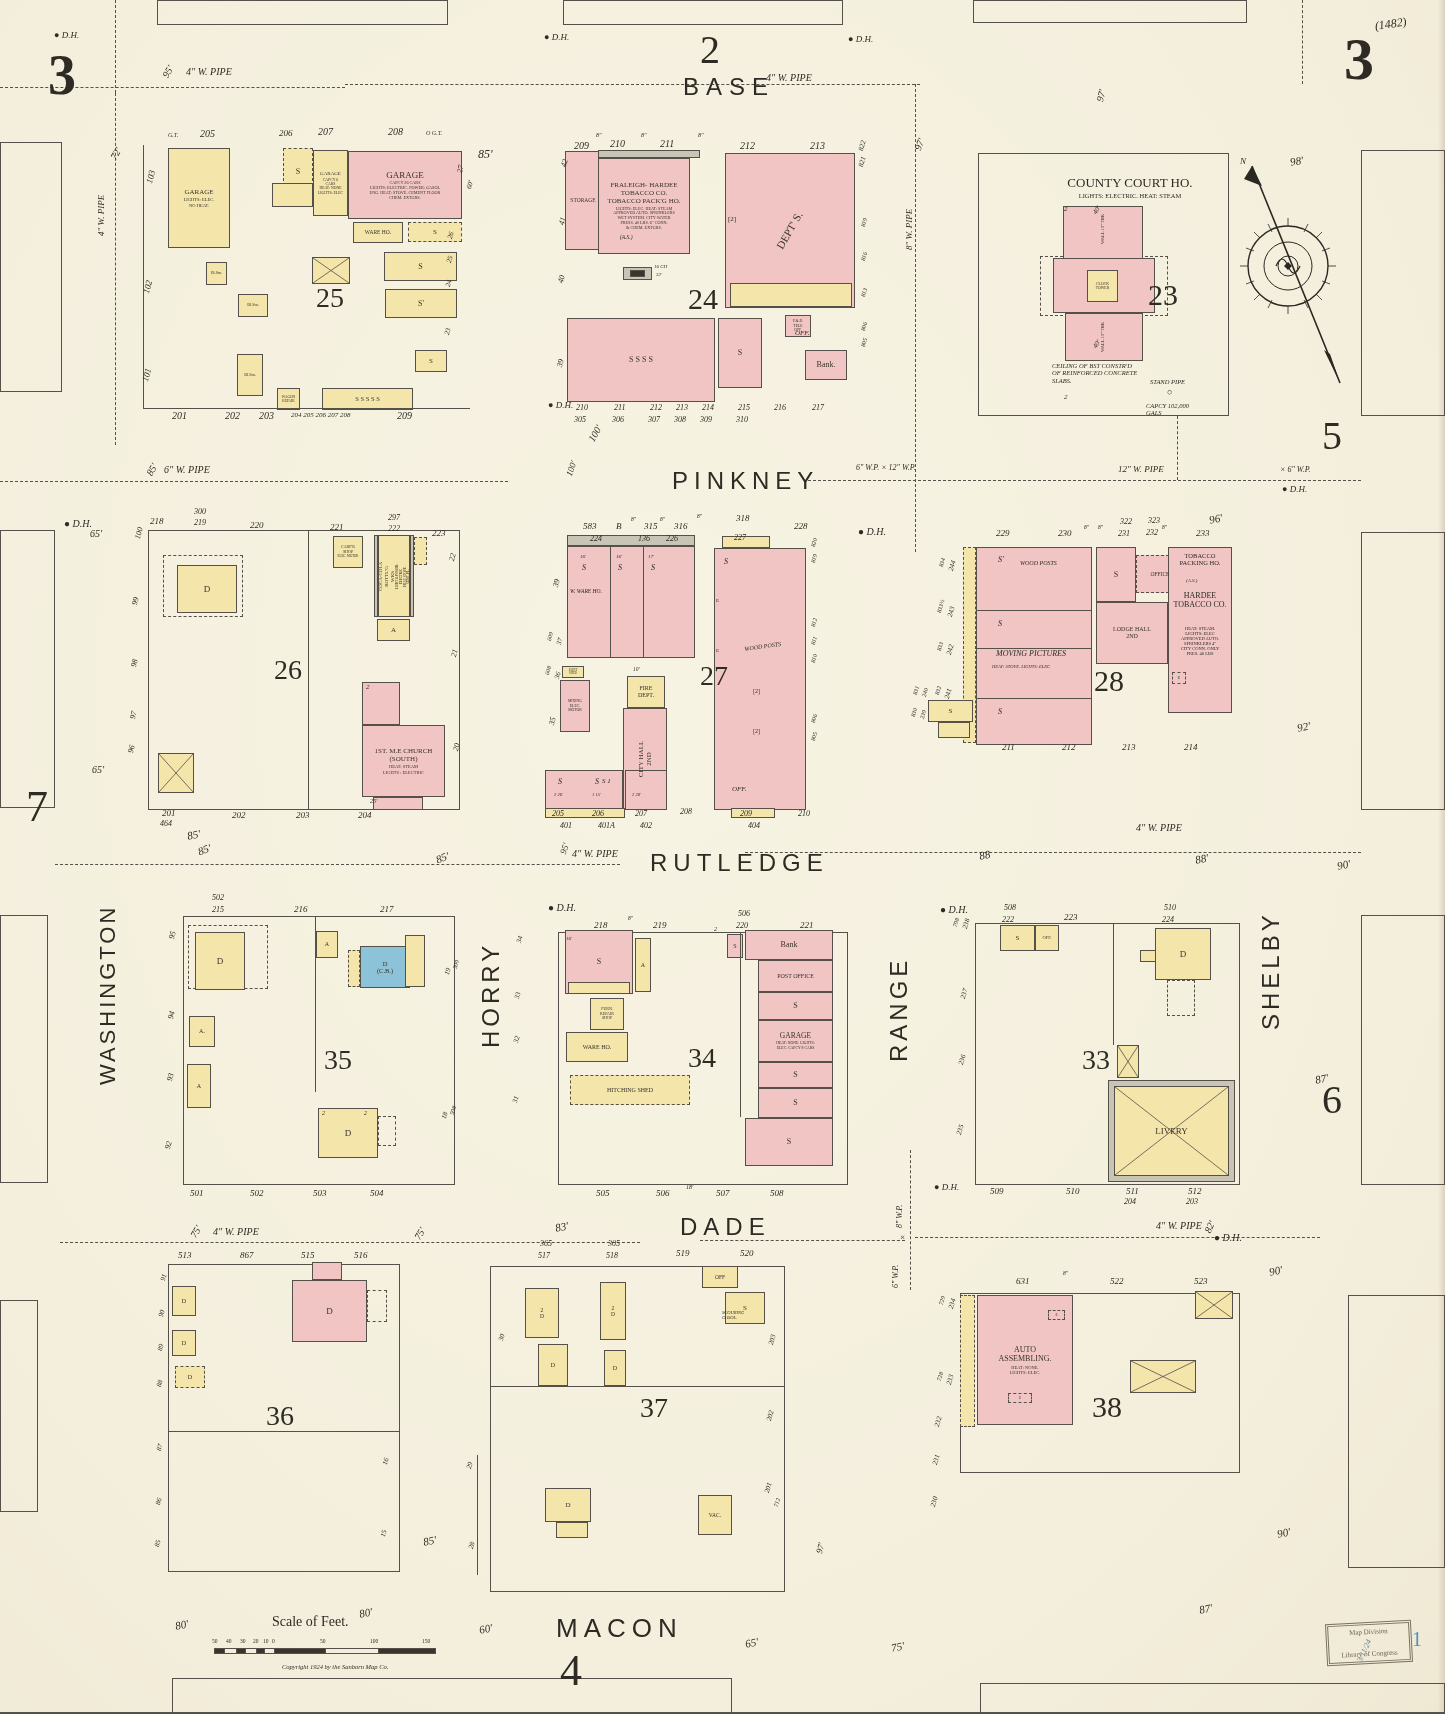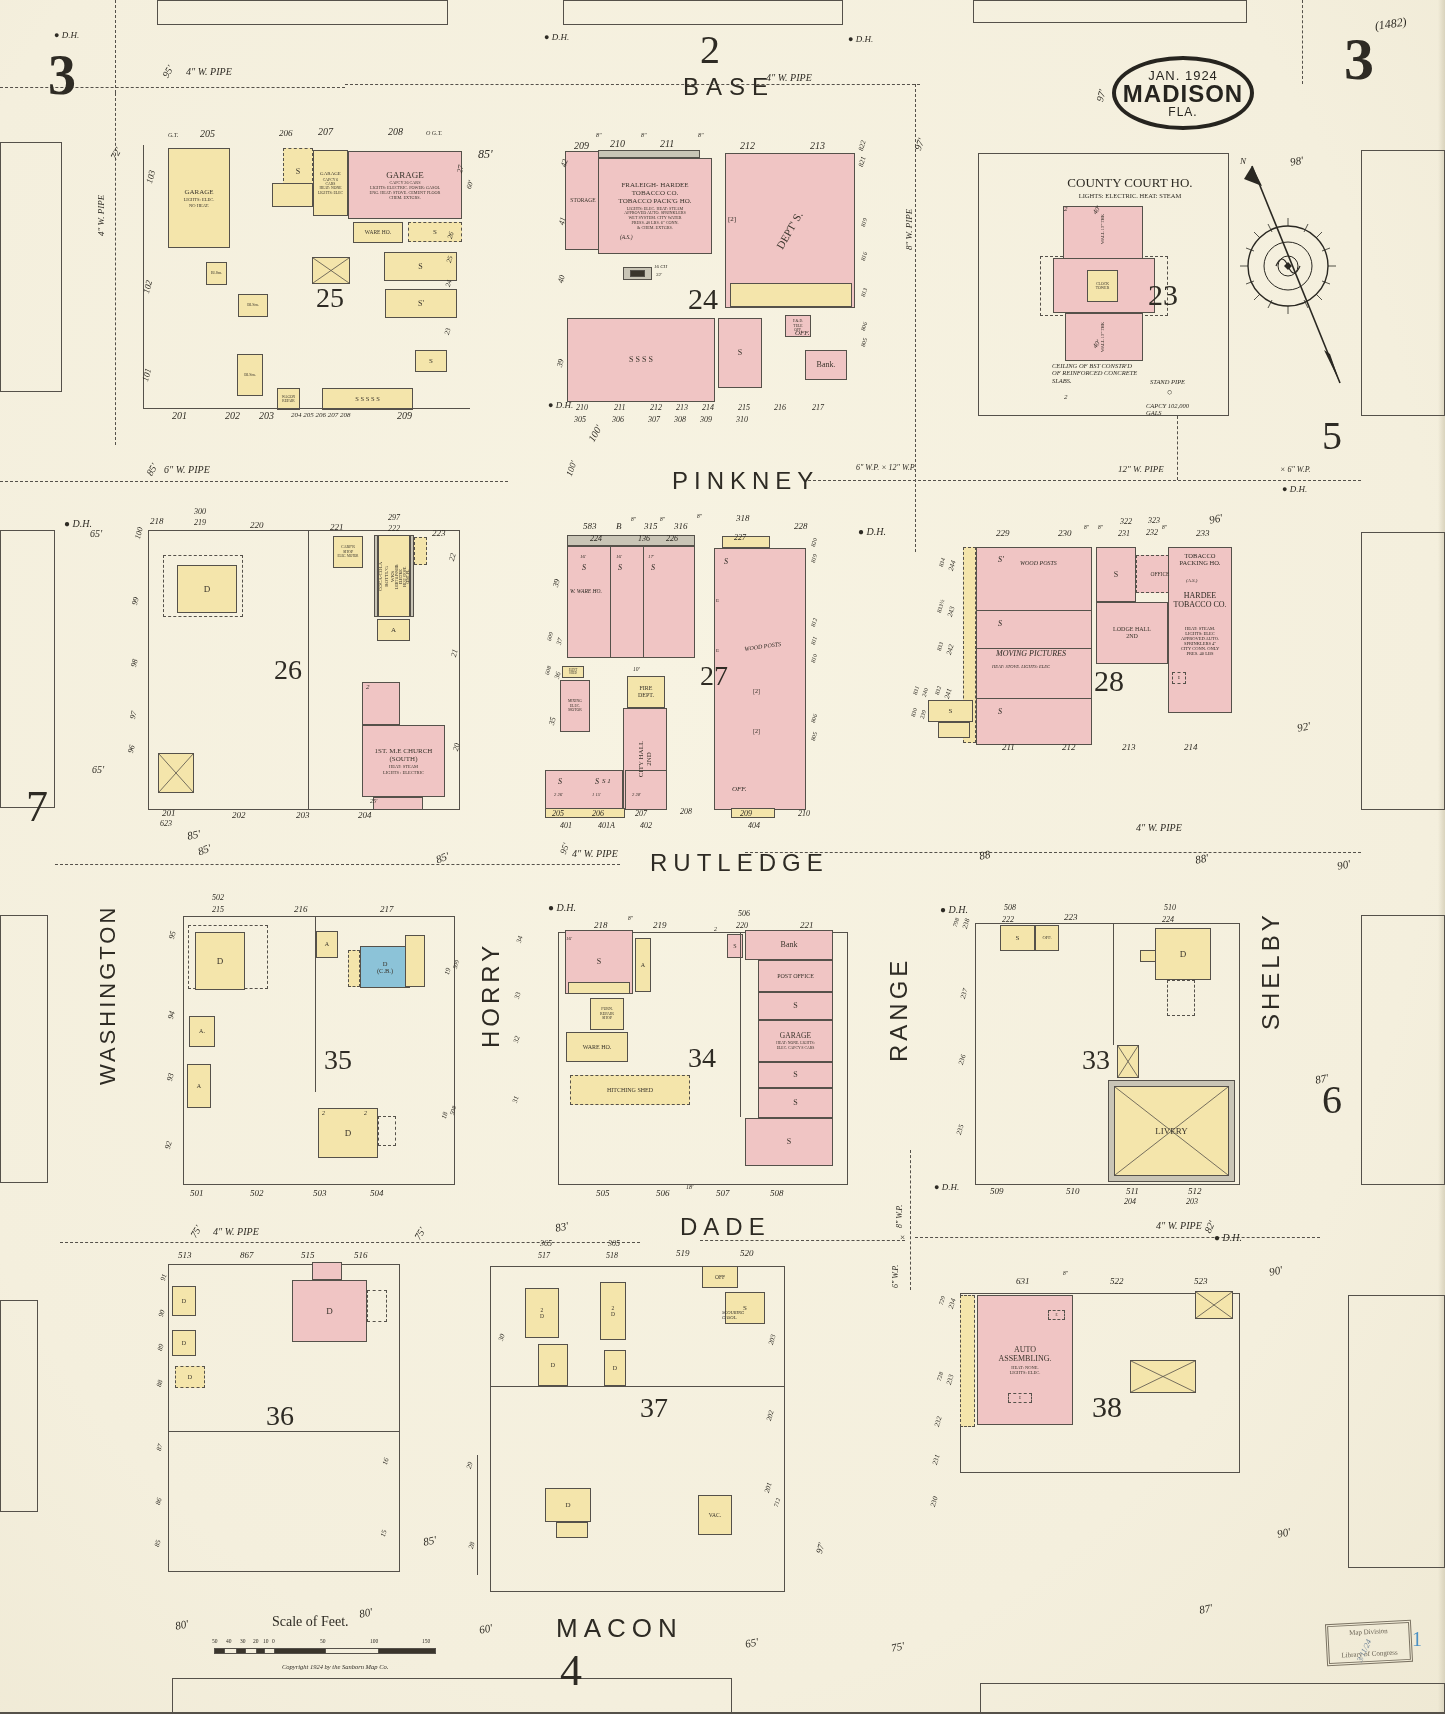--- a/index.html
+++ b/index.html
@@ -27,25 +27,20 @@
   #stamp{position:absolute;left:1326px;top:1622px;width:86px;height:42px;border:3px double #7a7262;
          transform:rotate(-3deg);display:flex;flex-direction:column;align-items:center;justify-content:space-between;
          padding:3px 2px;box-sizing:border-box;color:#6a6355;}
   #stamp div{font-size:7px;white-space:nowrap;}
   #edge{position:absolute;right:0;top:0;width:7px;height:100%;background:linear-gradient(to left,#d9d3bd,rgba(217,211,189,0));}
 </style>
 </head>
 <body>
 
 <div id="map">
-  <div id="oval">
-    <span class="d1">JAN. 1924</span>
-    <span class="d2">MADISON</span>
-    <span class="d3">FLA.</span>
-  </div>
 
   <svg id="compass" width="110" height="232" viewBox="0 0 110 232">
     <g stroke="#2a2822" fill="none" stroke-width="1">
       <circle cx="50" cy="108" r="40" stroke-width="1.4"></circle>
       <circle cx="50" cy="108" r="24"></circle>
       <circle cx="50" cy="108" r="10"></circle>
       <g stroke-width="0.8">
         <line x1="50" y1="60" x2="50" y2="68"></line>
           <line x1="50" y1="148" x2="50" y2="156"></line>
         <line x1="2" y1="108" x2="10" y2="108"></line>
@@ -157,21 +152,21 @@
       <div class="bl"><div style="font-size: 3.6px;">WAGON
 REPAIR</div></div>
     </div>
     <div class="r" style="left: 322px; top: 388px; width: 91px; height: 22px; background: rgb(244, 229, 171);">
       <div class="bl"><div style="font-size: 6.5px;">S     S     S     S     S</div></div>
     </div>
     <div class="r" style="left: 565px; top: 151px; width: 36px; height: 99px; background: rgb(240, 197, 196);">
       <div class="bl"><div style="font-size: 5.5px;">STORAGE</div></div>
     </div>
     <div class="r" style="left: 598px; top: 150px; width: 102px; height: 8px; background: rgb(201, 197, 182);"></div>
-    <div class="r" style="left: 598px; top: 158px; width: 114px; height: 96px; background: rgb(240, 197, 196);">
+    <div class="r" style="left: 598px; top: 158px; width: 92px; height: 96px; background: rgb(240, 197, 196);">
       <div class="bl"><div style="font-size: 7px;">FRALEIGH- HARDEE
 TOBACCO CO.
 TOBACCO PACK'G HO.</div><div class="sub" style="font-size: 4.2px;">LIGHTS: ELEC. HEAT: STEAM
 APPROVED AUTO. SPRINKLERS
 WET SYSTEM. CITY WATER
 PRESS. 40 LBS. 6" CONN.
 &amp; CHEM. EXTGRS.</div></div>
     </div>
     <div class="r" style="left: 623px; top: 267px; width: 29px; height: 13px; background: rgb(201, 197, 182);"></div>
     <div class="r" style="left: 630px; top: 270px; width: 15px; height: 7px; background: rgb(58, 53, 44);"></div>
@@ -590,21 +585,21 @@
     <div class="t" style="left: 134px; top: 538px; font-size: 8px; font-style: italic; transform: rotate(-75deg); transform-origin: 0px 0px;">100</div>
     <div class="t" style="left: 131px; top: 604px; font-size: 8px; font-style: italic; transform: rotate(-75deg); transform-origin: 0px 0px;">99</div>
     <div class="t" style="left: 130px; top: 666px; font-size: 8px; font-style: italic; transform: rotate(-75deg); transform-origin: 0px 0px;">98</div>
     <div class="t" style="left: 129px; top: 718px; font-size: 8px; font-style: italic; transform: rotate(-75deg); transform-origin: 0px 0px;">97</div>
     <div class="t" style="left: 127px; top: 752px; font-size: 8px; font-style: italic; transform: rotate(-75deg); transform-origin: 0px 0px;">96</div>
     <div class="t" style="left: 92px; top: 764px; font-size: 10px; font-style: italic;">65'</div>
     <div class="t" style="left: 274px; top: 654px; font-size: 28px;">26</div>
     <div class="t" style="left: 366px; top: 684px; font-size: 7px; font-style: italic;">2</div>
     <div class="t" style="left: 370px; top: 798px; font-size: 6px; font-style: italic;">25'</div>
     <div class="t" style="left: 162px; top: 808px; font-size: 9px; font-style: italic;">201</div>
-    <div class="t" style="left: 160px; top: 820px; font-size: 8px; font-style: italic;">623</div>
+    <div class="t" style="left: 160px; top: 820px; font-size: 8px; font-style: italic;">464</div>
     <div class="t" style="left: 232px; top: 810px; font-size: 9px; font-style: italic;">202</div>
     <div class="t" style="left: 296px; top: 810px; font-size: 9px; font-style: italic;">203</div>
     <div class="t" style="left: 358px; top: 810px; font-size: 9px; font-style: italic;">204</div>
     <div class="t" style="left: 186px; top: 830px; font-size: 11px; font-style: italic; transform: rotate(-12deg); transform-origin: 0px 0px;">85'</div>
     <div class="t" style="left: 448px; top: 560px; font-size: 8px; font-style: italic; transform: rotate(-75deg); transform-origin: 0px 0px;">22</div>
     <div class="t" style="left: 450px; top: 656px; font-size: 8px; font-style: italic; transform: rotate(-75deg); transform-origin: 0px 0px;">21</div>
     <div class="t" style="left: 452px; top: 750px; font-size: 8px; font-style: italic; transform: rotate(-75deg); transform-origin: 0px 0px;">20</div>
     <div class="t" style="left: 583px; top: 521px; font-size: 9px; font-style: italic;">583</div>
     <div class="t" style="left: 616px; top: 521px; font-size: 9px; font-style: italic;">B</div>
     <div class="t" style="left: 644px; top: 521px; font-size: 9px; font-style: italic;">315</div>

